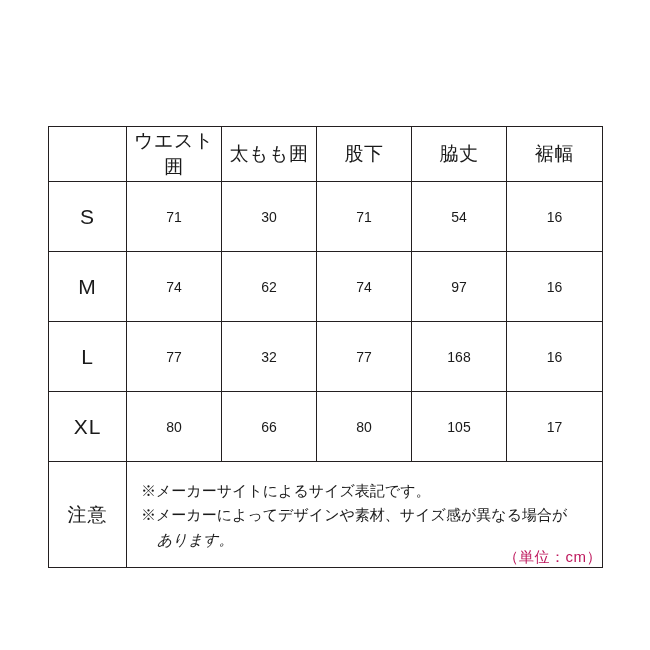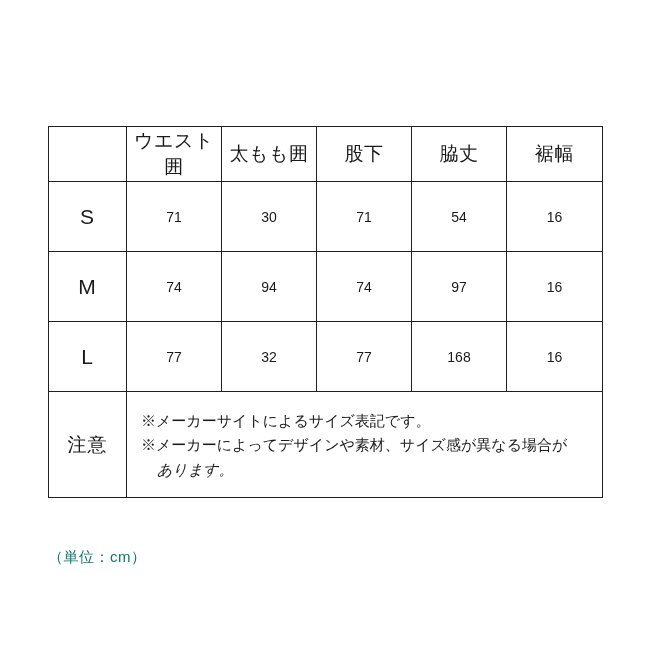--- a/index.html
+++ b/index.html
@@ -74,23 +74,24 @@
   }
   .note-cell .line.indent {
     padding-left: 16px;
     font-style: italic;
   }
   .unit {
     position: absolute;
     left: 48px;
     top: 548px;
     width: 554px;
+    text-align: right;
     font-size: 15px;
     letter-spacing: 0.5px;
-    color: #0f766e;
+    color: #be185d;
   }
 </style>
 </head>
 <body>
 
 <div class="sheet">
   <table class="size-table">
     <colgroup>
       <col class="c-label">
       <col class="c-1">
@@ -114,32 +115,40 @@
         <td class="rowlabel">S</td>
         <td>71</td>
         <td>30</td>
         <td>71</td>
         <td>54</td>
         <td>16</td>
       </tr>
       <tr>
         <td class="rowlabel">M</td>
         <td>74</td>
-        <td>94</td>
+        <td>62</td>
         <td>74</td>
         <td>97</td>
         <td>16</td>
       </tr>
       <tr>
         <td class="rowlabel">L</td>
         <td>77</td>
         <td>32</td>
         <td>77</td>
         <td>168</td>
         <td>16</td>
+      </tr>
+      <tr>
+        <td class="rowlabel">XL</td>
+        <td>80</td>
+        <td>66</td>
+        <td>80</td>
+        <td>105</td>
+        <td>17</td>
       </tr>
       <tr class="note-row">
         <td class="rowlabel">注意</td>
         <td class="note-cell" colspan="5">
           <div class="line">※メーカーサイトによるサイズ表記です。</div>
           <div class="line">※メーカーによってデザインや素材、サイズ感が異なる場合が</div>
           <div class="line indent">あります。</div>
         </td>
       </tr>
     </tbody>

